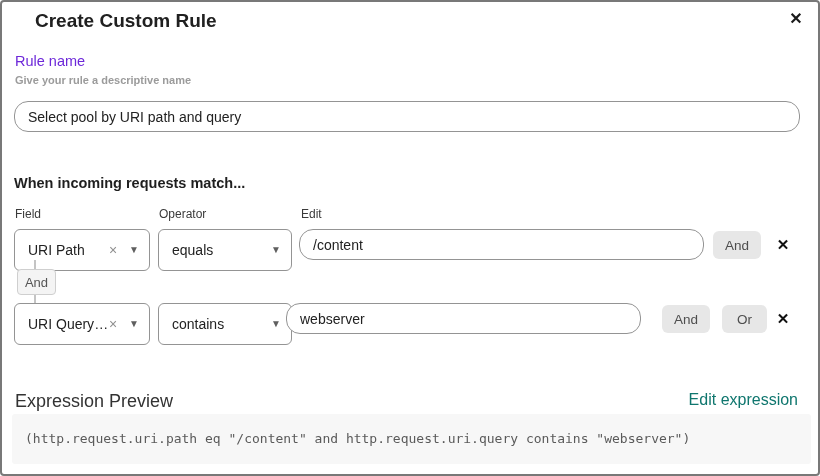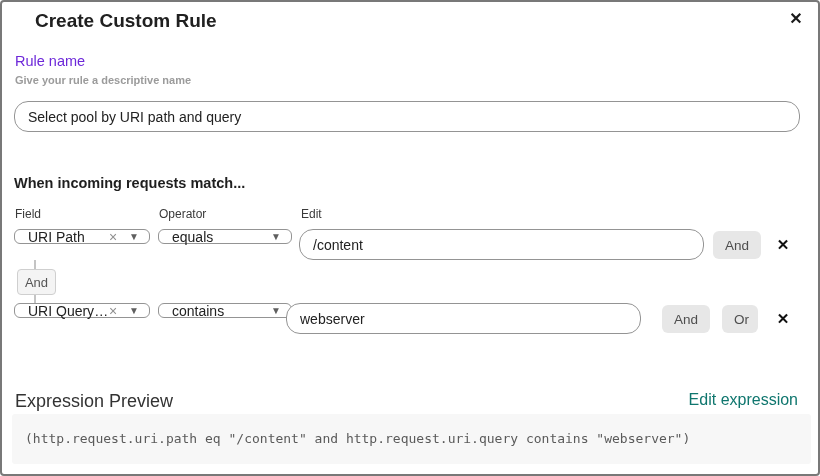--- a/index.html
+++ b/index.html
@@ -29,21 +29,21 @@
     font-family:"Liberation Sans",sans-serif;outline:none;
   }
   .rule-input{left:12px;top:99px;width:786px;}
   .heading{left:12px;top:173px;font-size:14.5px;font-weight:700;color:#1f1f1f;}
   .col-label{top:205px;font-size:12px;color:#3a3a3a;}
   .col-field{left:13px;}
   .col-operator{left:157px;}
   .col-value{left:299px;}
 
   .select{
-    height:15px;border:1px solid #949494;border-radius:6px;background:#fff;
+    height:42px;border:1px solid #949494;border-radius:6px;background:#fff;
     display:flex;align-items:center;padding:0 10px 0 13px;cursor:pointer;
   }
   .select .sel-text{
     font-size:14px;color:#222;white-space:nowrap;overflow:hidden;text-overflow:ellipsis;
   }
   .select .clear{color:#8f8f8f;font-size:14px;margin-left:auto;line-height:1;cursor:pointer;}
   .select .caret{color:#5f5f5f;font-size:10px;margin-left:12px;line-height:1;}
   .select.no-clear .caret{margin-left:auto;}
 
   .r1{top:227px;}
@@ -53,21 +53,21 @@
   .inp-val-1{left:297px;top:227px;width:405px;}
   .inp-val-2{left:284px;top:301px;width:355px;}
 
   .conn-btn{
     height:28px;background:#e7e7e7;border:none;border-radius:6px;
     font-size:13.5px;color:#4e4e4e;cursor:pointer;padding:0 12px;
     font-family:"Liberation Sans",sans-serif;
   }
   .btn-and-1{left:711px;top:229px;width:48px;}
   .btn-and-2{left:660px;top:303px;width:48px;}
-  .btn-or-2{left:720px;top:303px;width:36px;}
+  .btn-or-2{left:720px;top:303px;width:45px;}
   .row-delete{
     width:26px;height:28px;background:none;border:none;cursor:pointer;
     font-size:15px;font-weight:700;color:#111;padding:0;line-height:28px;text-align:center;
     font-family:"Liberation Sans",sans-serif;
   }
   .del-1{left:768px;top:229px;}
   .del-2{left:768px;top:303px;}
 
   .conn-line{left:32px;width:2px;background:#c4c4c4;}
   .conn-line-1{top:258px;height:9px;}

